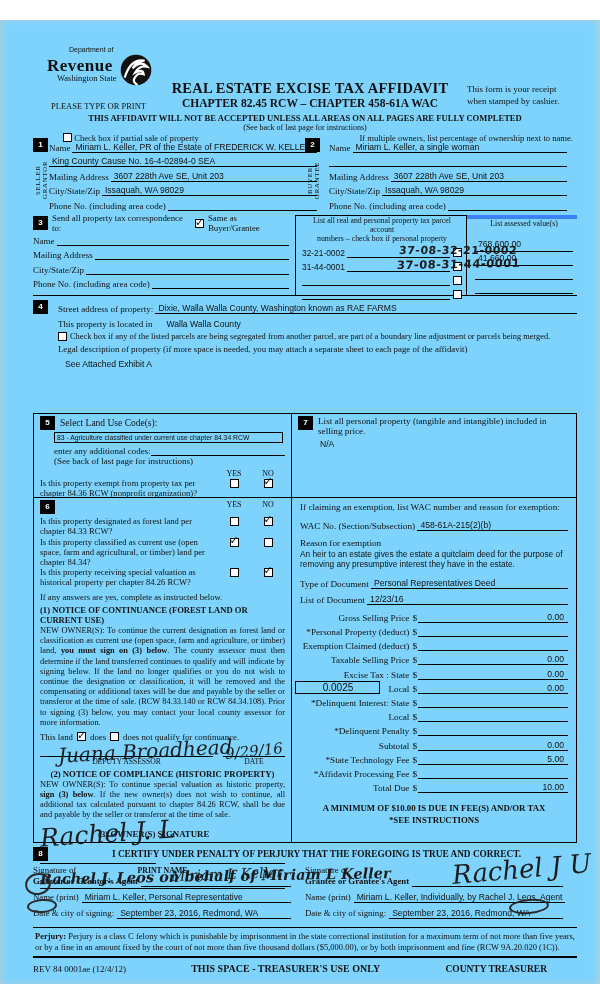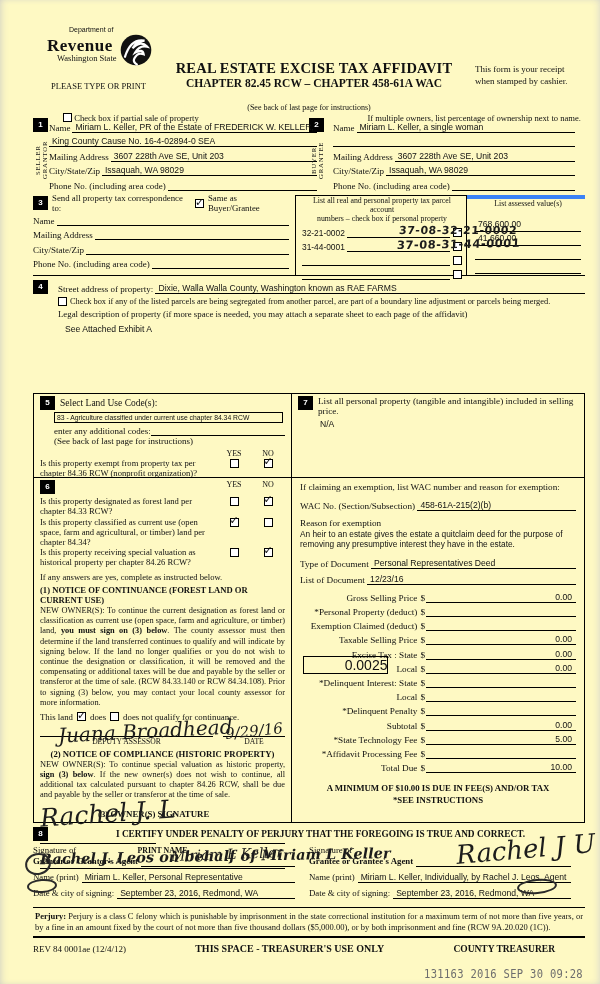--- a/index.html
+++ b/index.html
@@ -1,19 +1,19 @@
 <!DOCTYPE html>
 <html><head>
 <meta charset="utf-8">
 <style>
   * { margin:0; padding:0; box-sizing:border-box; }
   html,body { background:#fff; }
   body { width:600px; height:984px; font-family:"Liberation Serif",serif; color:#111; position:relative; overflow:hidden; }
-  .page { position:absolute; inset:0; padding:26px 15px 0 33px; background:#fef9c3;
-          box-shadow: inset 4px 0 8px -4px #c9c9c4, inset -4px 0 8px -4px #d4d4cf; }
+  .page { position:absolute; inset:0; padding:26px 23px 0 33px; background:#7dd3fc;
+          box-shadow: inset 4px 0 8px -4px #c9c9c4, inset -4px 0 8px -4px #d4d4cf; margin-top: 20px; }
   .b { font-weight:bold; }
   .u { flex:1; border-bottom:1px solid #000; padding:0 3px; white-space:nowrap; min-height:11px; position:relative; }
   .cb { display:inline-block; width:9px; height:9px; border:1px solid #000; position:relative; vertical-align:-1px; background:#fff; flex:none; }
   .cb.checked::after { content:"✓"; position:absolute; left:-1px; top:-4px; font-size:11px; font-weight:bold; font-family:"DejaVu Sans",sans-serif; }
   .numtab { display:inline-block; width:15px; height:14px; background:#000; color:#fff; font-size:8px; font-weight:bold; text-align:center; line-height:14px; font-family:"Liberation Sans",sans-serif; flex:none; }
   .hand { font-family:"DejaVu Serif",serif; font-style:italic; color:#1c1c1c; position:absolute; white-space:nowrap; z-index:3; pointer-events:none; }
   .hand-print { font-family:"DejaVu Sans",sans-serif; font-weight:bold; font-style:normal; }
   .oval { position:absolute; border:2px solid #2a2a2a; border-radius:50%; z-index:4; pointer-events:none; }
 
   
@@ -107,21 +107,21 @@
   .s7na { padding-left:22px; margin-top:3px; font-family:"Liberation Sans",sans-serif; font-size:8.6px; }
   .exd { padding:4px 8px 0 8px; font-size:9.2px; }
   .exrow { display:flex; align-items:flex-end; margin-top:2px; }
   .exreason { font-family:"Liberation Sans",sans-serif; font-size:8.3px; line-height:1.25; margin-top:1px; }
   .fees { padding:4px 8px 0 0; }
   .frow { display:flex; align-items:flex-end; height:14.2px; font-size:9.2px; }
   .flabel { flex:1; text-align:right; padding-right:3px; white-space:nowrap; }
   .fdollar { padding-right:1px; }
   .fline2 { width:150px; border-bottom:1px solid #000; display:flex; justify-content:flex-end; }
   .fval { font-family:"Liberation Sans",sans-serif; font-size:8.6px; padding-right:4px; }
-  .ratebox { border:1px solid #000; width:85px; font-family:"Liberation Sans",sans-serif; font-size:14px; margin-right:8px; flex:none; }
+  .ratebox { border:1px solid #000; width:85px; text-align:center; font-family:"Liberation Sans",sans-serif; font-size:10px; margin-right:8px; flex:none; }
   .minimum { text-align:center; font-weight:bold; font-size:8.8px; margin-top:10px; line-height:1.3; }
 
   
   .sec8 { margin-top:4px; position:relative; }
   .certrow { display:flex; align-items:center; gap:8px; }
   .cert { flex:1; text-align:center; font-weight:bold; font-size:9.3px; }
   .sigcols { display:flex; margin-top:2px; }
   .sigcol { width:50%; padding-right:14px; position:relative; }
   .srow { display:flex; align-items:flex-end; margin-top:2px; font-size:8.8px; }
   .siglbl { line-height:1.25; white-space:nowrap; padding-right:3px; }
@@ -163,20 +163,21 @@
         </svg>
       </div>
     </div>
     <div class="hdr-title">REAL ESTATE EXCISE TAX AFFIDAVIT</div>
     <div class="hdr-sub">CHAPTER 82.45 RCW – CHAPTER 458-61A WAC</div>
     <div class="hdr-please">PLEASE TYPE OR PRINT</div>
     <div class="hdr-receipt">
       <div>This form is your receipt</div>
       <div>when stamped by cashier.</div>
     </div>
+    <div class="hdr-warn">THIS AFFIDAVIT WILL NOT BE ACCEPTED UNLESS ALL AREAS ON ALL PAGES ARE FULLY COMPLETED</div>
     <div class="hdr-seeback">(See back of last page for instructions)</div>
     <div class="hdr-partial">
       <span class="cb"></span>&nbsp;
       <span>Check box if partial sale of property</span>
       <span class="right">If multiple owners, list percentage of ownership next to name.</span>
     </div>
   </div>
 
   <div class="parties">
     <div class="party">
@@ -309,20 +310,24 @@
         </div>
     </div>
   </div>
 
   <div class="sec4">
     <div class="s4row">
       <span class="numtab">4</span>
       <span class="lbl">Street address of property:</span>&nbsp;
       <span class="u"><span class="val">Dixie, Walla Walla County, Washington known as RAE FARMS</span></span>
     </div>
+    <div class="s4plain">
+      <span>This property is located in</span>
+      <span class="val" style="padding-left:14px;">Walla Walla County</span>
+    </div>
     <div class="s4check">
       <span class="cb"></span>
       <span>Check box if any of the listed parcels are being segregated from another parcel, are part of a boundary line adjustment or parcels being merged.</span>
     </div>
     <div class="s4legal">Legal description of property (if more space is needed, you may attach a separate sheet to each page of the affidavit)</div>
     <div class="s4exh"><span class="val">See Attached Exhibit A</span></div>
   </div>
 
   <div class="spacer"></div>
 

